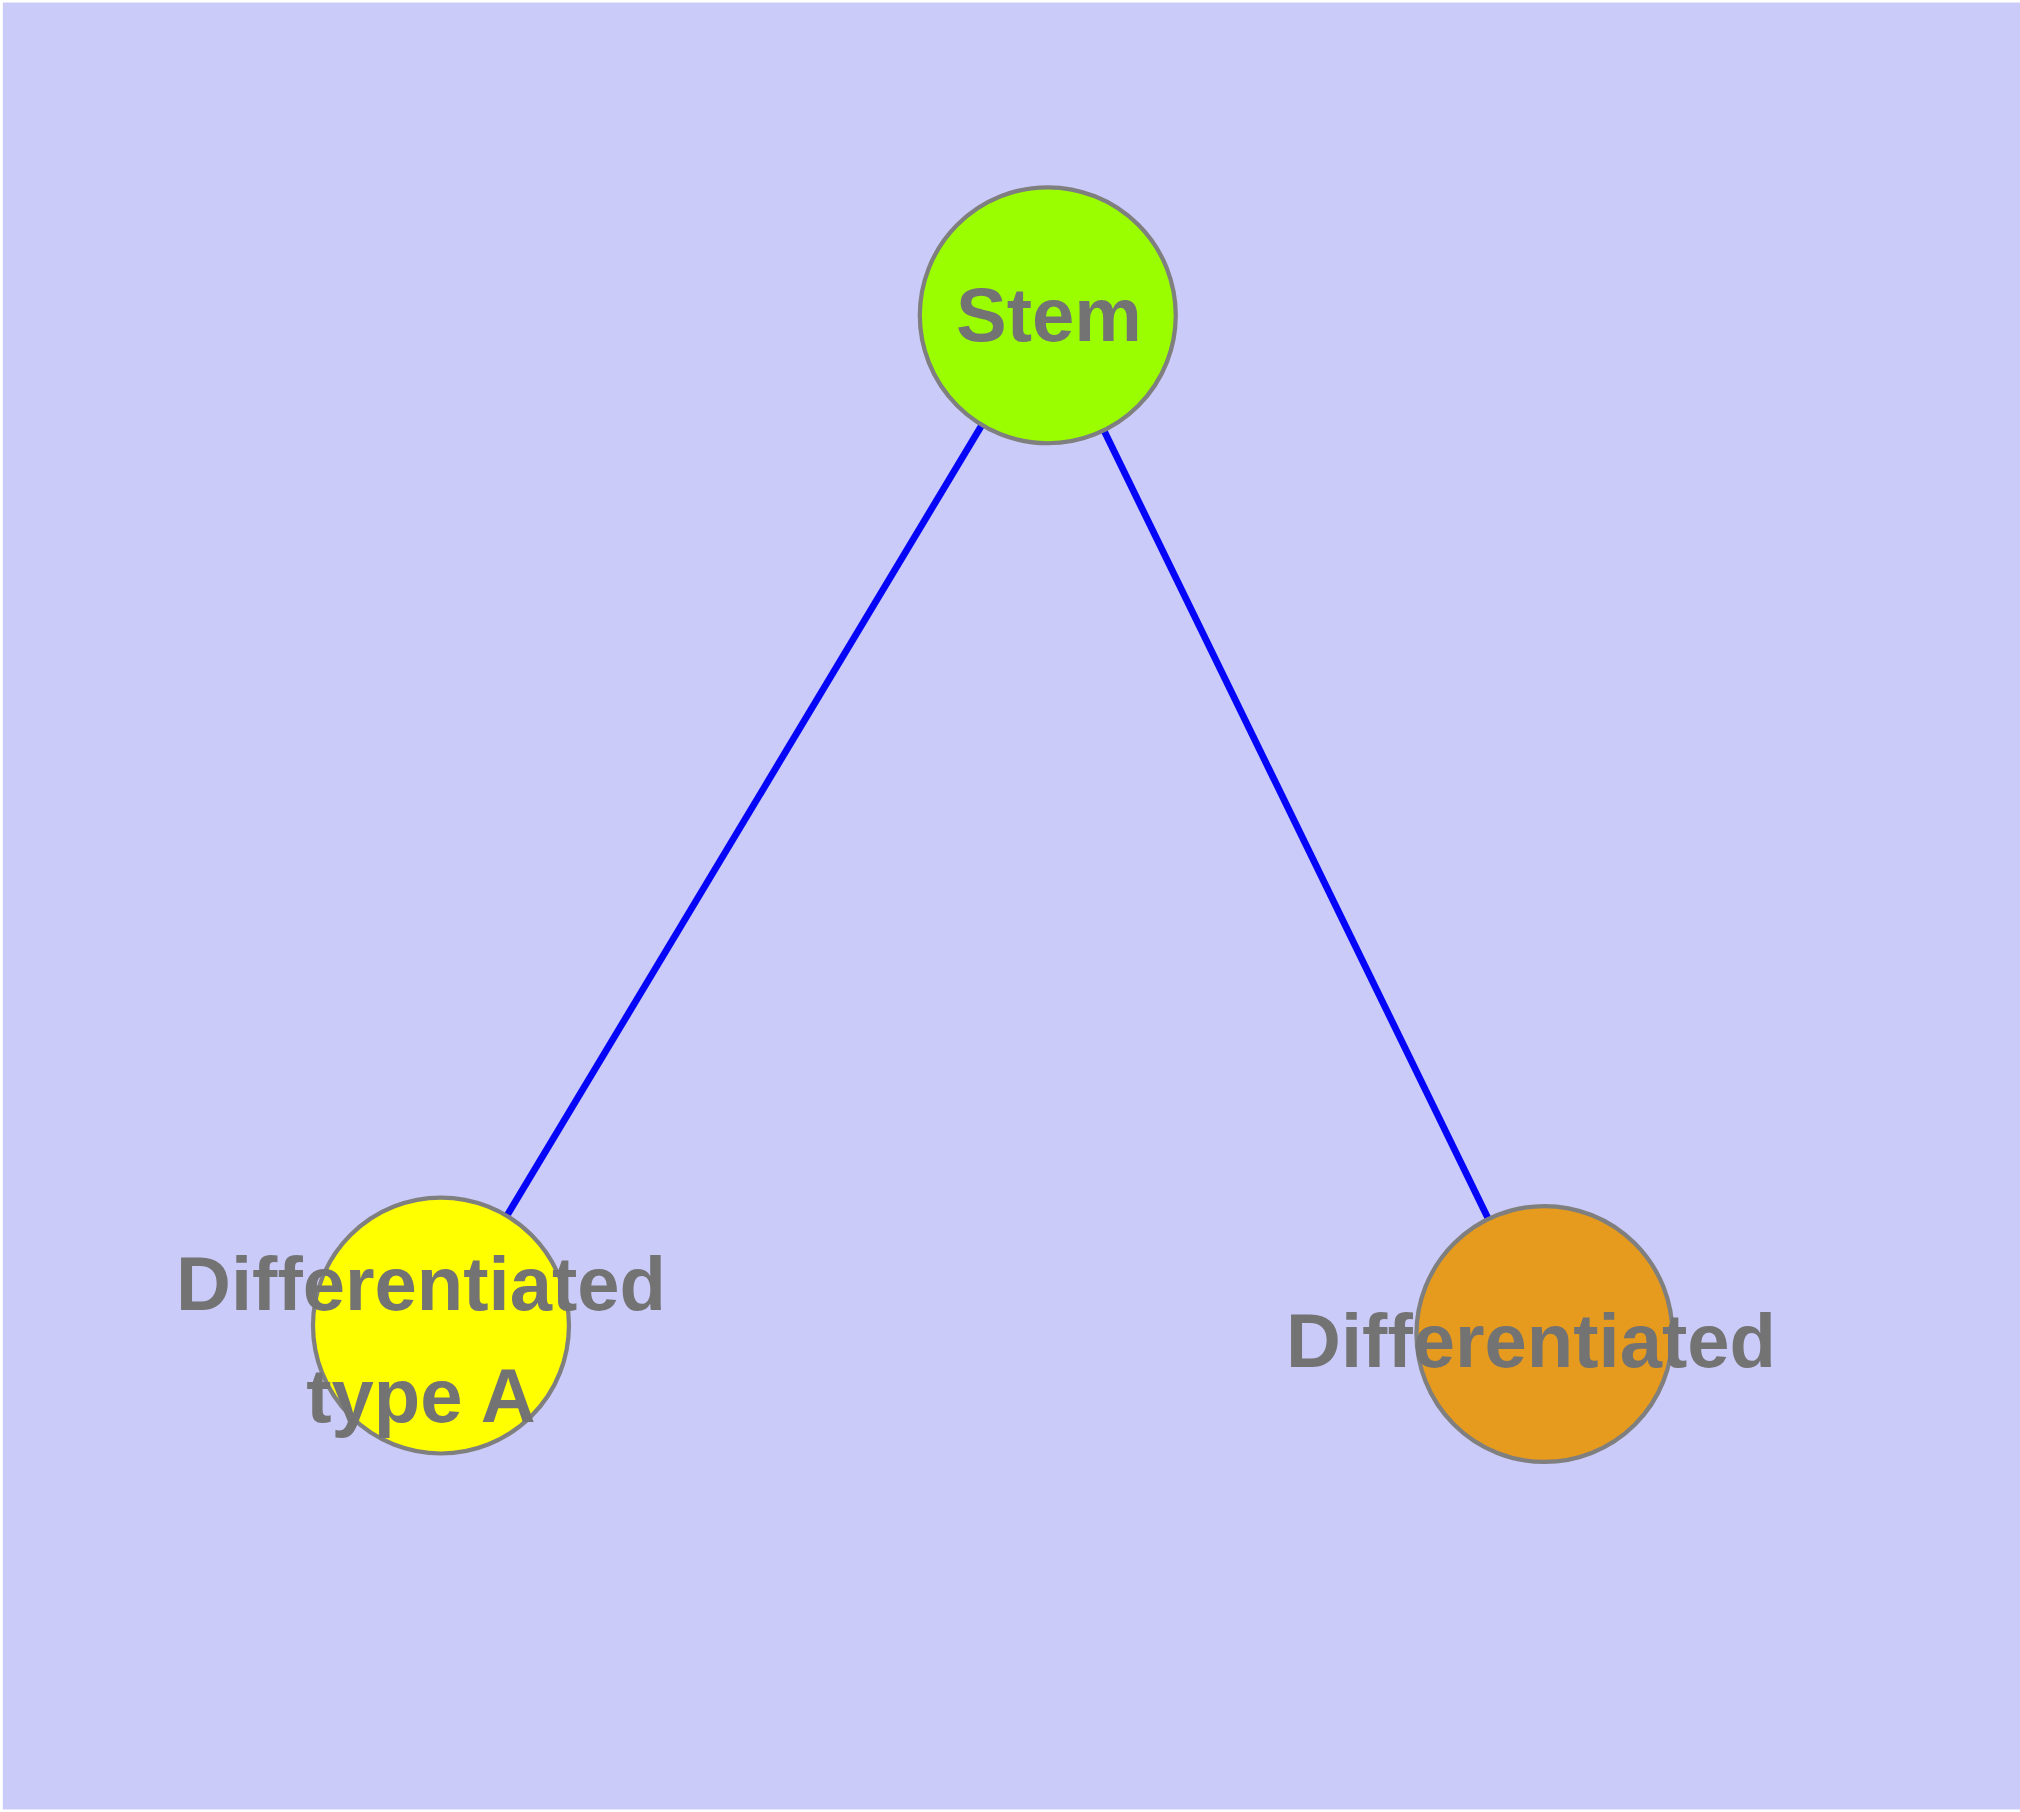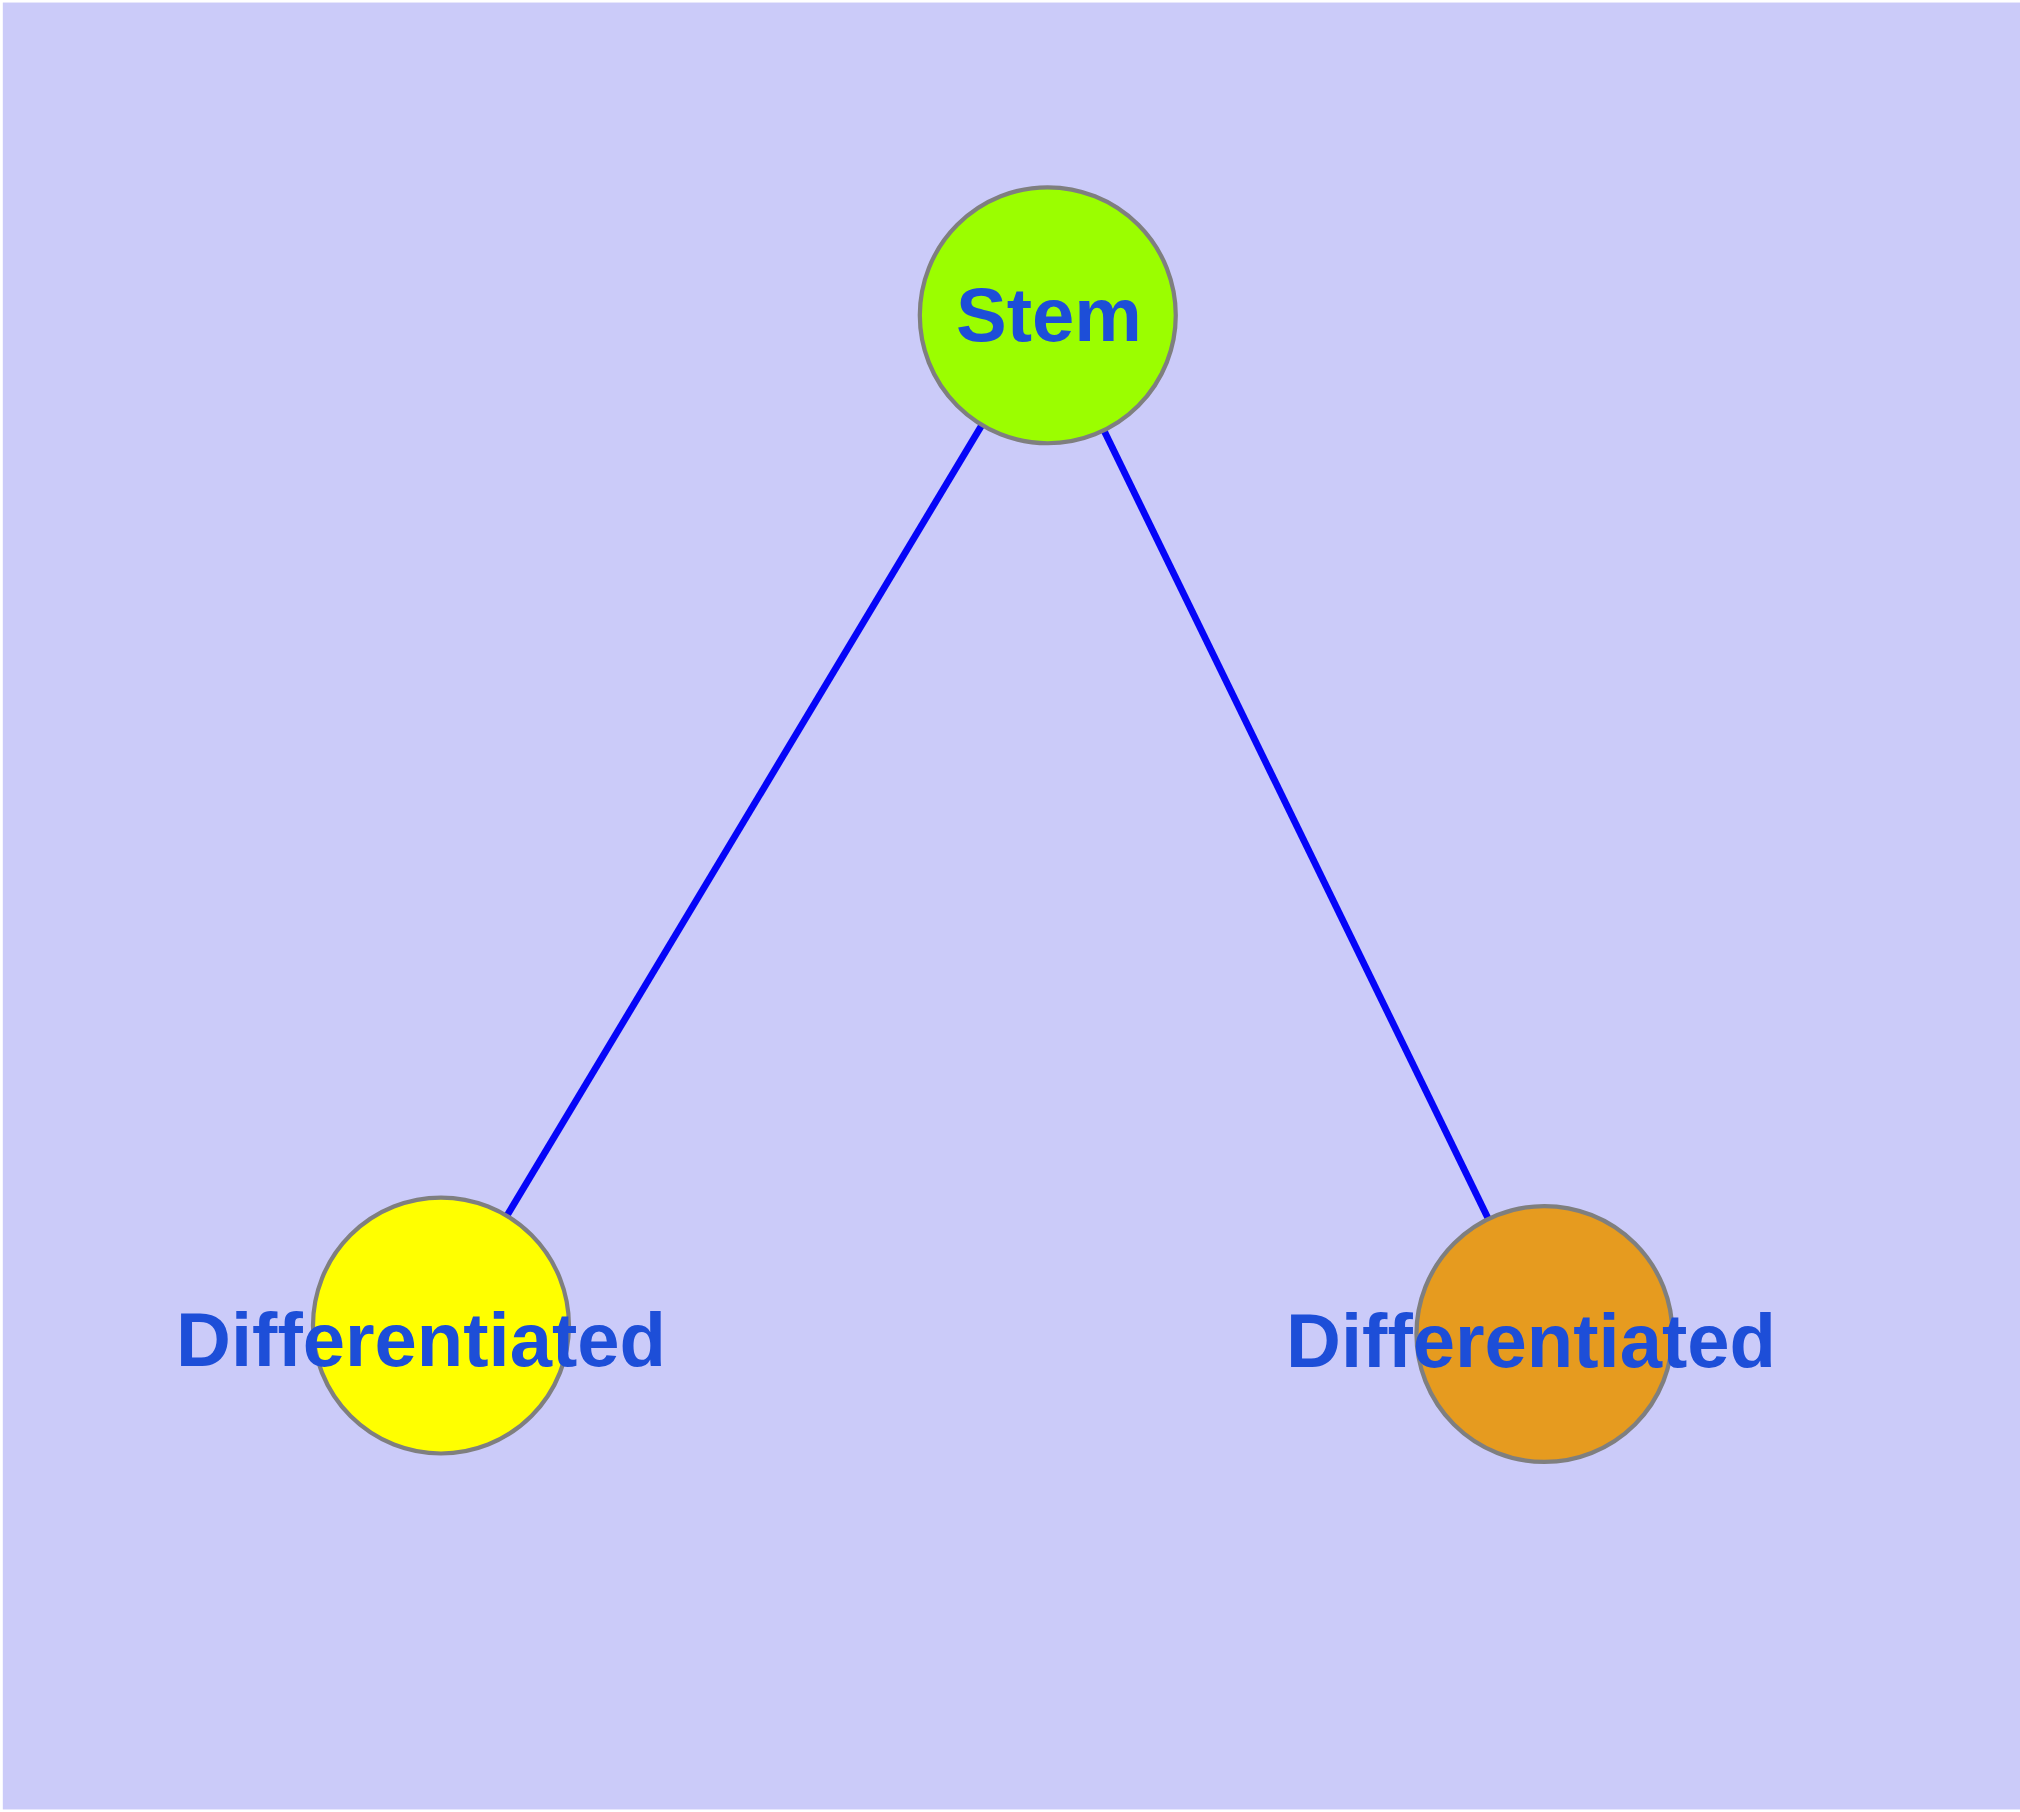--- a/index.html
+++ b/index.html
@@ -25,21 +25,21 @@
     stroke-width: 8;
     stroke-linecap: butt;
   }
   .node {
     stroke-width: 5;
   }
   .node-label {
     position: absolute;
     transform: translate(-50%, -50%);
     text-align: center;
-    color: #1d4ed8;
+    color: #737373;
     font-weight: bold;
     font-size: 76px;
     line-height: 112px;
     white-space: nowrap;
     z-index: 2;
   }
   .node-label span {
     display: block;
   }
 </style>
@@ -61,20 +61,21 @@
 
     <circle class="node" cx="1822" cy="1574" r="151" fill="#e69b1f" stroke="#7f7f7f"></circle>
   </svg>
 
   <div class="node-label" style="left:1049px; top:315px;">
     <span>Stem</span>
   </div>
 
   <div class="node-label" style="left:421px; top:1340px;">
     <span>Differentiated</span>
+    <span>type A</span>
   </div>
 
   <div class="node-label" style="left:1531px; top:1341px;">
     <span>Differentiated</span>
   </div>
 
 </div>
 
 
 </body></html>

